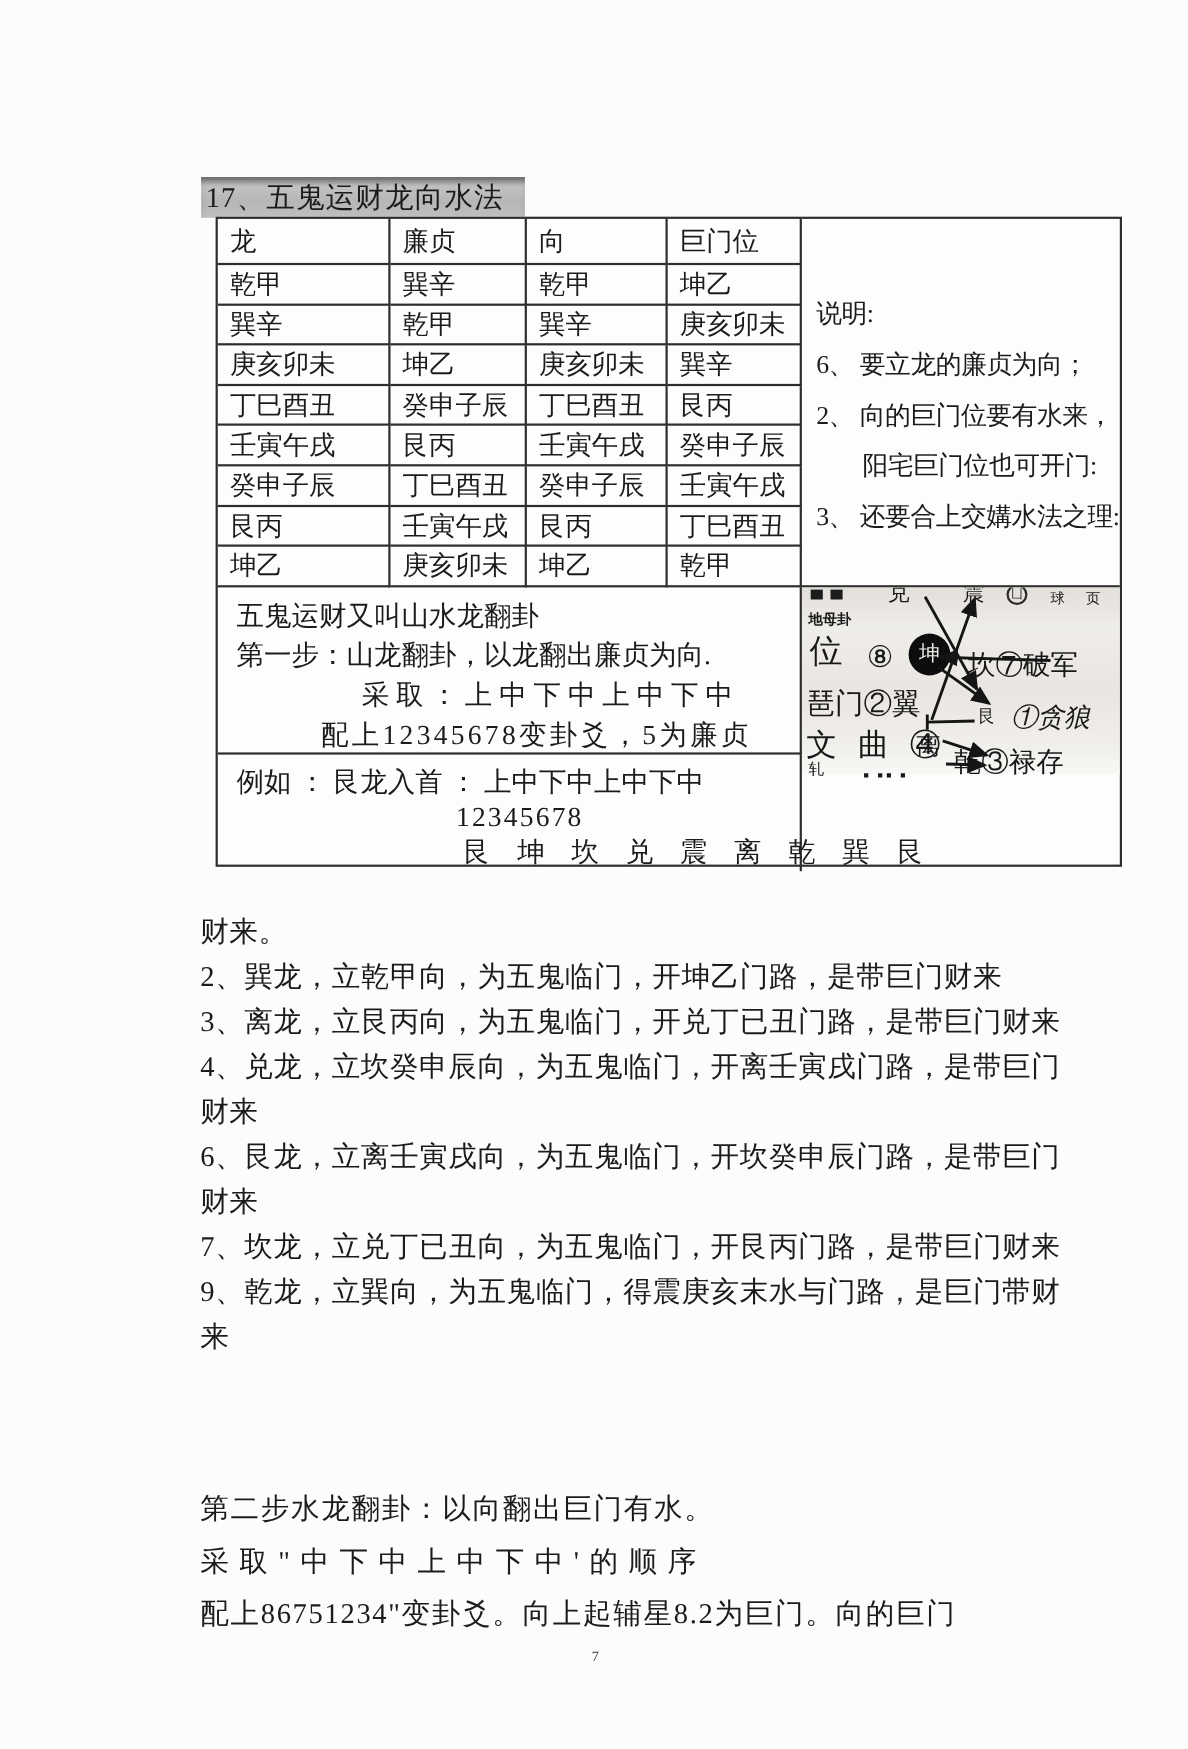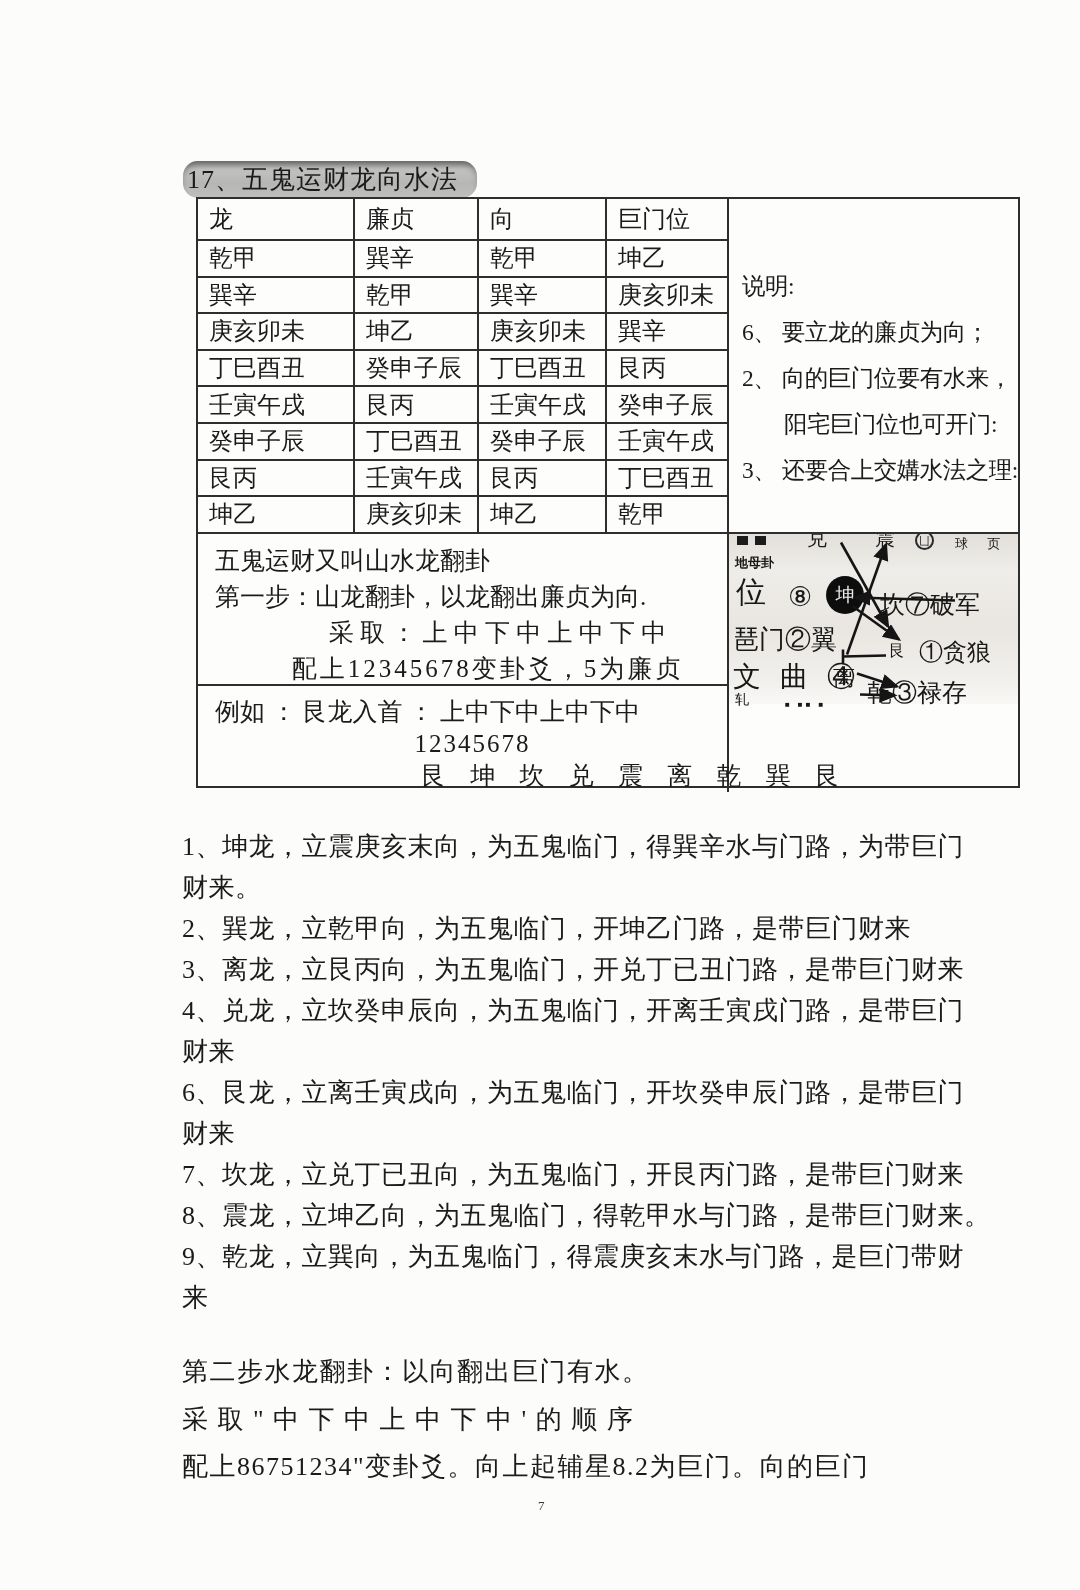--- a/index.html
+++ b/index.html
@@ -9,21 +9,20 @@
     font-family:"Liberation Serif","DejaVu Serif",serif;
     overflow:hidden;
   }
   
   .title {
     position:absolute; left:183px; top:161px; width:290px; height:37px;
     background:linear-gradient(180deg,#9f9f9d 0%,#c3c3c1 22%,#b6b6b4 60%,#bfbfbd 100%);
     box-shadow:inset 0 6px 7px -3px rgba(50,50,50,.6);
     font-size:26px; line-height:38px; padding-left:4px; letter-spacing:1px;
     white-space:nowrap;
-    border-radius:15px;
   }
   
   .gtable {
     position:absolute; left:196px; top:197px; width:824px; height:591px;
     display:grid;
     grid-template-columns:157px 124px 128px 122px 1fr;
     grid-template-rows:42px repeat(8,36.6px) 152px 1fr;
     border:2px solid #2e2e2e; box-sizing:border-box;
     background:#fdfdfc;
   }
@@ -168,21 +167,21 @@
       <span class="diag-el" style="left:226px;top:1px;font-size:13px;letter-spacing:8px;">球 页</span>
 
       <span class="diag-el" style="left:6px;top:20px;font-size:13px;font-weight:bold;">地母卦</span>
       <span class="diag-el" style="left:7px;top:38px;font-size:30px;">位</span>
       <span class="diag-el" style="left:59px;top:47px;font-size:27px;">⑧</span>
       <span class="kun-circle" style="left:99px;top:44px;">坤</span>
       <span class="diag-el" style="left:151px;top:54px;font-size:25px;">坎⑦破军</span>
 
       <span class="diag-el" style="left:4px;top:88px;font-size:26px;">琶门②翼</span>
       <span class="diag-el" style="left:160px;top:107px;font-size:16px;">艮</span>
-      <span class="diag-el" style="left:190px;top:102px;font-size:24px;">①贪狼</span>
+      <span class="diag-el" style="left:190px;top:102px;font-size:24px;font-style:italic;">①贪狼</span>
 
       <span class="diag-el" style="left:4px;top:124px;font-size:28px;letter-spacing:6px;">文 曲 ④</span>
       <span class="diag-el" style="left:104px;top:129px;font-size:22px;">离</span>
       <span class="diag-el" style="left:138px;top:142px;font-size:25px;">乾③禄存</span>
       <span class="diag-el" style="left:6px;top:157px;font-size:14px;">轧</span>
       <span class="diag-el" style="left:56px;top:166px;font-size:8px;letter-spacing:3px;">■ ■■ ■</span>
 
       <svg class="arrows" viewBox="0 0 289 253">
         <defs>
           <marker id="ah" markerWidth="8" markerHeight="8" refX="6" refY="3" orient="auto">
@@ -205,42 +204,38 @@
     <div class="example-cell">
       <div class="left">例如 ： 艮龙入首 ： 上中下中上中下中</div>
       <div class="cnum">12345678</div>
       <div class="trig">艮 坤 坎 兑 震 离 乾 巽 艮</div>
     </div>
 
   </div>
 
   <div class="list">
     <div>
-      <div class="line">1、坤龙，立震庚亥末向，为五鬼临门，得巽辛水与门路，为带巨门</div>
       <div class="line">财来。</div>
     </div>
     <div>
       <div class="line">2、巽龙，立乾甲向，为五鬼临门，开坤乙门路，是带巨门财来</div>
     </div>
     <div>
       <div class="line">3、离龙，立艮丙向，为五鬼临门，开兑丁已丑门路，是带巨门财来</div>
     </div>
     <div>
       <div class="line">4、兑龙，立坎癸申辰向，为五鬼临门，开离壬寅戌门路，是带巨门</div>
       <div class="line">财来</div>
     </div>
     <div>
       <div class="line">6、艮龙，立离壬寅戌向，为五鬼临门，开坎癸申辰门路，是带巨门</div>
       <div class="line">财来</div>
     </div>
     <div>
       <div class="line">7、坎龙，立兑丁已丑向，为五鬼临门，开艮丙门路，是带巨门财来</div>
-    </div>
-    <div>
-      <div class="line">8、震龙，立坤乙向，为五鬼临门，得乾甲水与门路，是带巨门财来。</div>
     </div>
     <div>
       <div class="line">9、乾龙，立巽向，为五鬼临门，得震庚亥末水与门路，是巨门带财</div>
       <div class="line">来</div>
     </div>
   </div>
 
   <div class="step2">
     <div class="line">第二步水龙翻卦：以向翻出巨门有水。</div>
     <div class="line">采 取 " 中 下 中 上 中 下 中 ' 的 顺 序</div>

